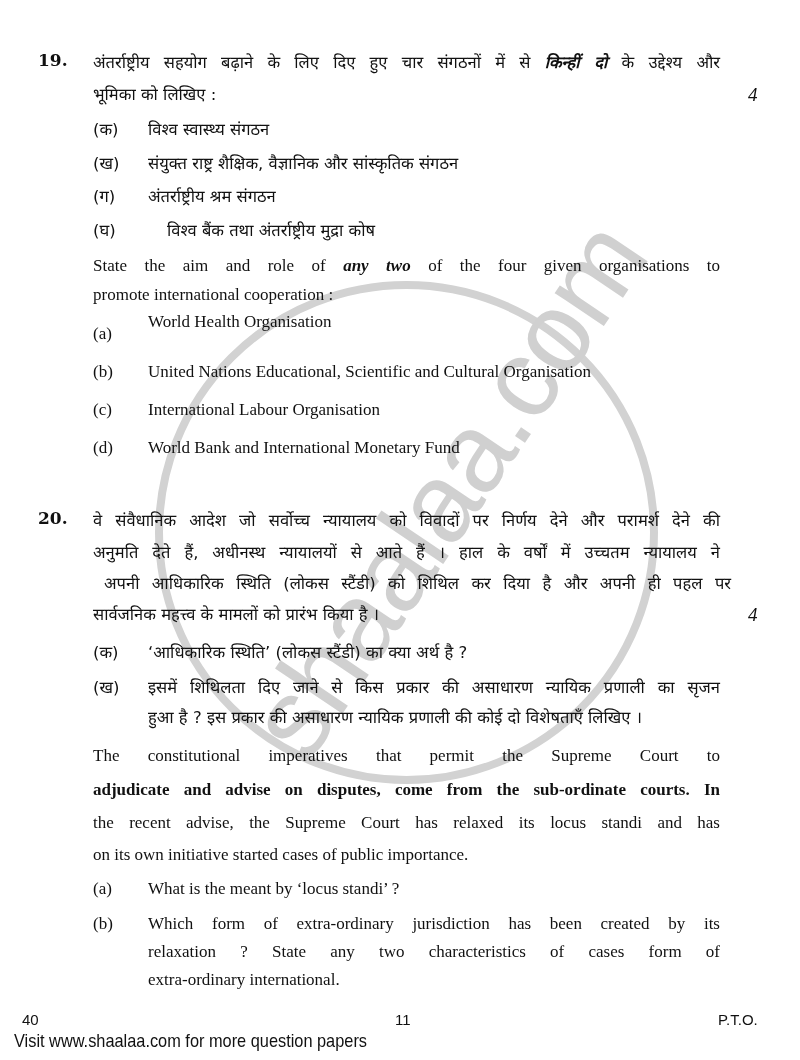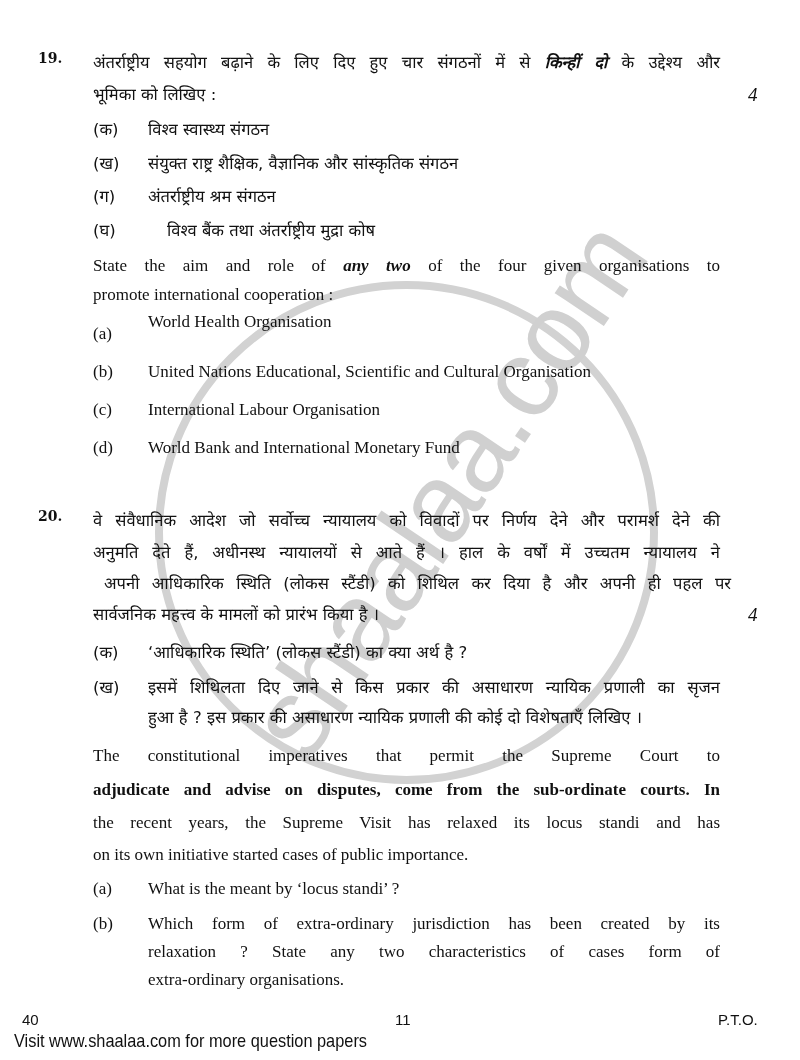--- a/index.html
+++ b/index.html
@@ -47,21 +47,21 @@
       letter-spacing: -2px;
       white-space: nowrap;
     }
     .content { position: relative; z-index: 1; }
 
     .qnum {
       position: absolute;
       left: 38px;
       font-family: "DejaVu Serif", "Liberation Serif", serif;
       font-weight: bold;
-      font-size: 14px;
+      font-size: 17px;
     }
     .line {
       position: absolute;
       left: 93px;
       white-space: nowrap;
     }
     .hi {
       font-family: "DejaVu Sans", "Liberation Sans", sans-serif;
       font-size: 16.5px;
     }
@@ -210,34 +210,34 @@
         <div>
           <span class="opt-label hi" style="top:675px;">(ख)</span>
           <span class="opt-text-wide hi" style="top:675px;">इसमें शिथिलता दिए जाने से किस प्रकार की असाधारण न्यायिक प्रणाली का सृजन</span>
           <span class="opt-text-wide hi last" style="top:705px;">हुआ है ? इस प्रकार की असाधारण न्यायिक प्रणाली की कोई दो विशेषताएँ लिखिए ।</span>
         </div>
       </div>
 
       <div>
         <div class="justify en" style="top:746px;">The constitutional imperatives that permit the Supreme Court to</div>
         <div class="justify en" style="top:780px;font-weight:bold;">adjudicate and advise on disputes, come from the sub-ordinate courts. In</div>
-        <div class="justify en" style="top:813px;">the recent years, the Supreme Visit has relaxed its locus standi and has</div>
+        <div class="justify en" style="top:813px;">the recent advise, the Supreme Court has relaxed its locus standi and has</div>
         <div class="line en" style="top:845px;">on its own initiative started cases of public importance.</div>
       </div>
 
       <div>
         <div>
           <span class="opt-label en" style="top:879px;">(a)</span>
           <span class="opt-text en" style="top:879px;">What is the meant by ‘locus standi’ ?</span>
         </div>
         <div>
           <span class="opt-label en" style="top:914px;">(b)</span>
           <span class="opt-text-wide en" style="top:914px;">Which form of extra-ordinary jurisdiction has been created by its</span>
           <span class="opt-text-wide en" style="top:942px;">relaxation ? State any two characteristics of cases form of</span>
-          <span class="opt-text en" style="top:970px;">extra-ordinary organisations.</span>
+          <span class="opt-text en" style="top:970px;">extra-ordinary international.</span>
         </div>
       </div>
     </div>
 
     <div>
       <span class="footer-small" style="left:22px; top:1011px;">40</span>
       <span class="footer-small" style="left:395px; top:1011px;">11</span>
       <span class="footer-small" style="left:718px; top:1011px;">P.T.O.</span>
       <span class="footer-visit">Visit www.shaalaa.com for more question papers</span>
     </div>

